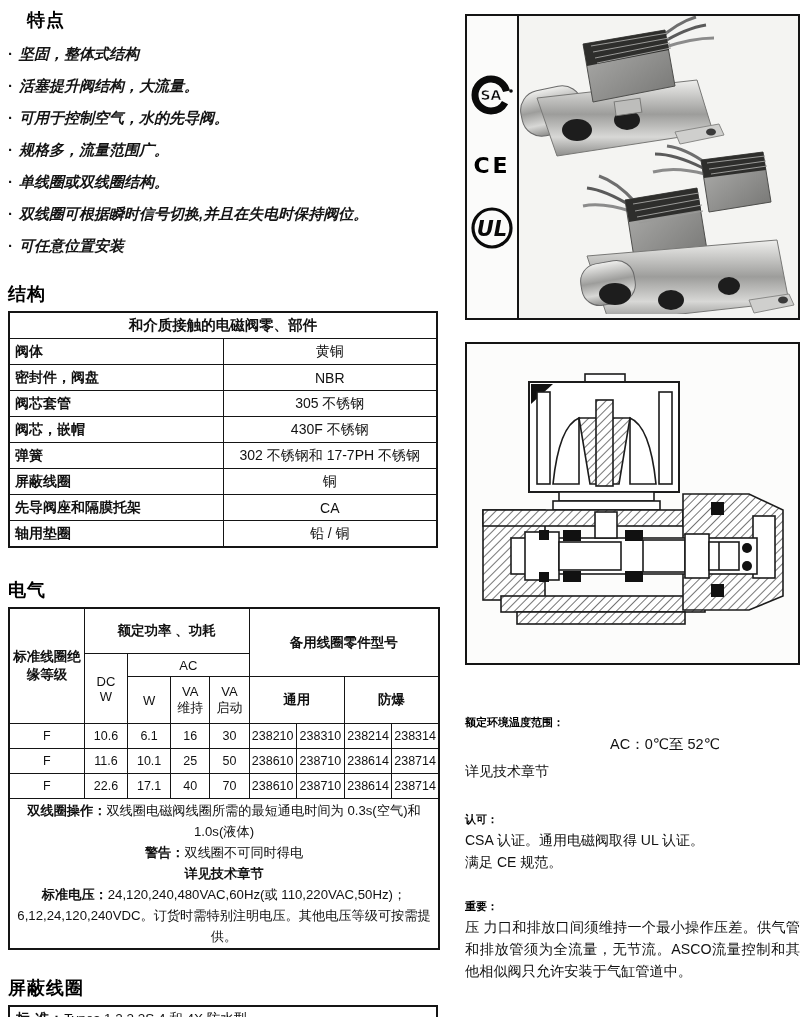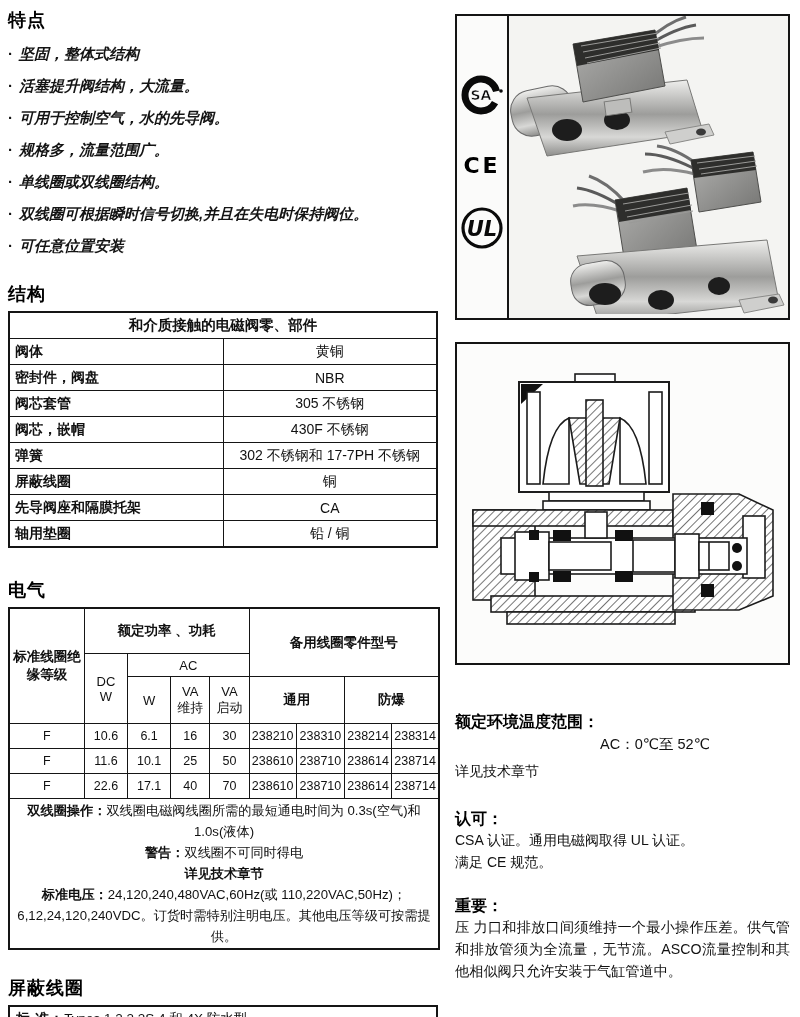--- a/index.html
+++ b/index.html
@@ -1,22 +1,22 @@
 <!DOCTYPE html>
 <html><head>
 <meta charset="utf-8">
 <style>
   html,body{margin:0;padding:0;background:#fff;}
   .page{position:relative;width:800px;height:1017px;background:#fff;color:#111;
         font-family:"Liberation Sans","DejaVu Sans",sans-serif;overflow:hidden;}
   .col-left{position:absolute;left:8px;top:0;width:432px;}
-  .col-right{position:absolute;left:455px;top:0;width:335px;}
+  .col-right{position:absolute;left:465px;top:0;width:335px;}
 
   .sec-title{font-size:18px;font-weight:bold;margin:0;color:#000;letter-spacing:1px;}
-  .t-features{margin-top:8px;}
+  .t-features{margin-top:8px;margin-left:19px;}
   .feature-list{margin-top:12px;}
   .feature-item{font-size:15px;font-style:italic;font-weight:600;line-height:19px;margin-bottom:13px;color:#141414;}
   .feature-item .bullet{font-style:normal;margin-right:6px;}
 
   .t-structure{margin-top:27px;}
   table{border-collapse:collapse;}
   .structure-table{margin-top:5px;width:430px;border:2px solid #151515;table-layout:fixed;}
   .structure-table td,.structure-table th{border:1px solid #151515;font-size:14px;padding:2px 5px;height:21px;}
   .structure-table th{font-weight:bold;text-align:center;font-size:14.5px;}
   .structure-table td.lbl{font-weight:bold;text-align:left;width:150px;}
@@ -44,21 +44,21 @@
   .logo-strip{width:50px;border-right:2px solid #141414;display:flex;flex-direction:column;align-items:center;}
   .logo-csa{margin-top:57px;}
   .logo-ce{margin-top:36px;font-size:22px;font-weight:bold;letter-spacing:3px;
            font-family:"DejaVu Sans","Liberation Sans",sans-serif;color:#000;}
   .logo-ul{margin-top:27px;}
   .photo-area{flex:1;position:relative;background:#f4f4f2;}
 
   .diagram-box{margin-top:22px;width:331px;height:319px;border:2px solid #141414;background:#fcfcfb;}
 
   .temp-section{margin-top:47px;}
-  .rt-title{font-size:16px;font-weight:bold;line-height:20px;color:#000;}
+  .rt-title{font-size:11px;font-weight:bold;line-height:20px;color:#000;}
   .temp-line{font-size:14.5px;line-height:24px;margin-left:145px;}
   .rt-text{font-size:14px;line-height:22px;}
   .temp-note{margin-top:4px;}
   .approval-section{margin-top:27px;}
   .important-section{margin-top:23px;}
   .imp-text{font-size:14.2px;line-height:22px;text-align:justify;}
 </style>
 </head>
 <body>
 

